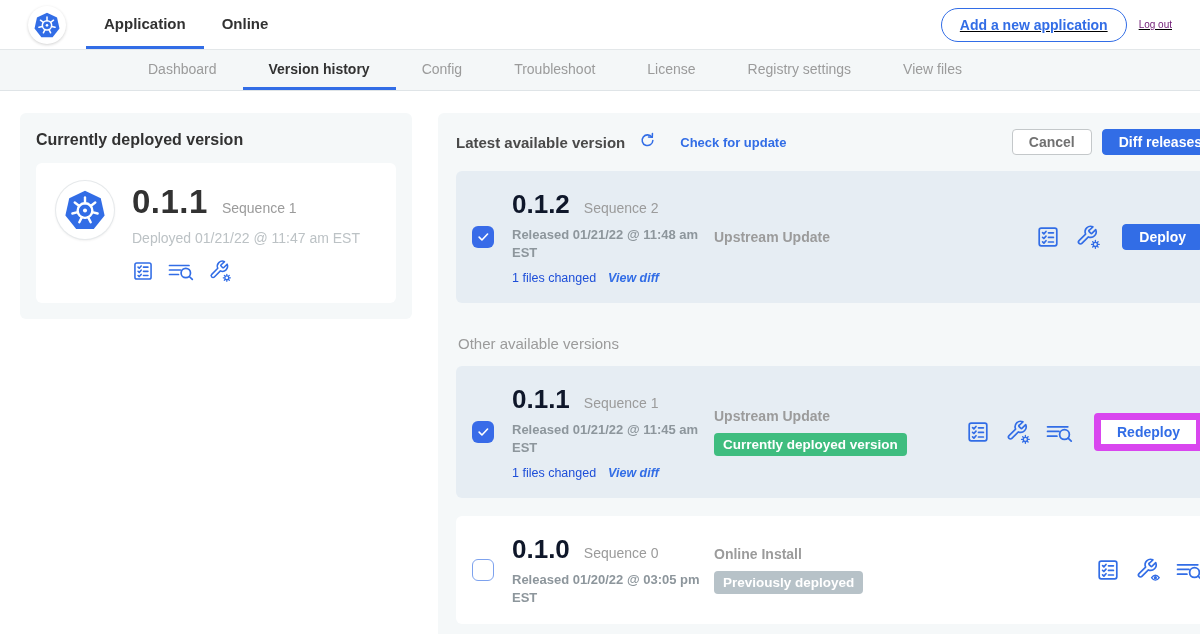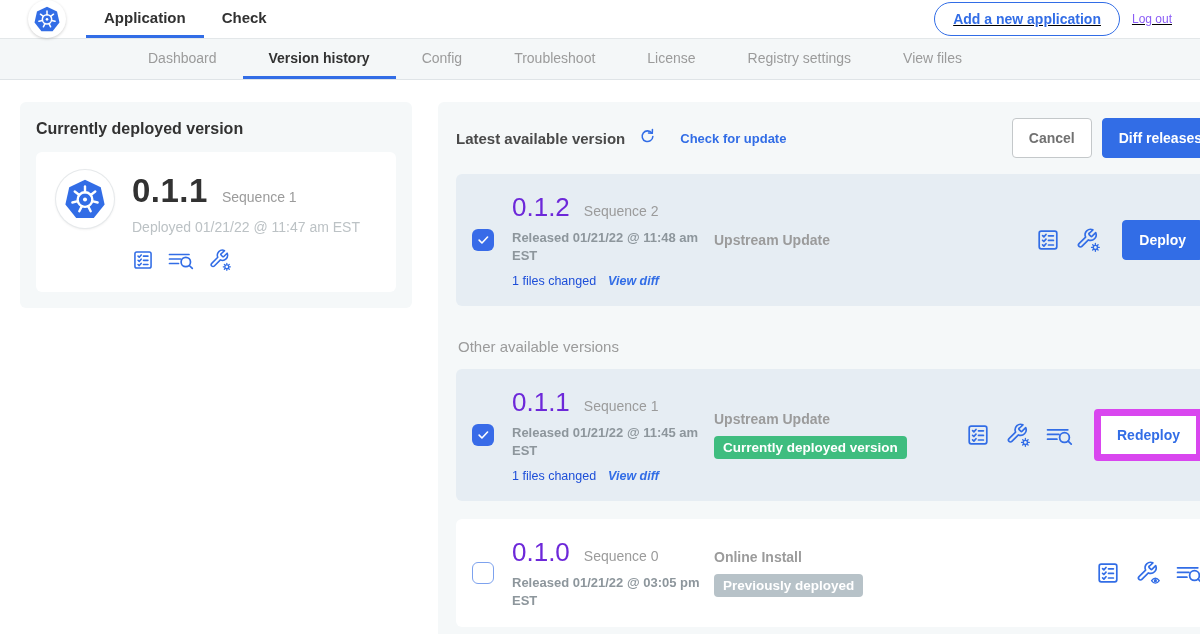--- a/index.html
+++ b/index.html
@@ -1,32 +1,32 @@
 <!DOCTYPE html>
 <html><head>
 <meta charset="utf-8">
 <style>
   * { margin:0; padding:0; box-sizing:border-box; }
   html,body { width:1200px; height:634px; background:#ffffff; overflow:hidden;
     font-family:"Liberation Sans","DejaVu Sans",sans-serif; }
 
   
-  .header { height:39px; background:#fff; border-bottom:1px solid #e3e7e9;
+  .header { height:50px; background:#fff; border-bottom:1px solid #e3e7e9;
     display:flex; align-items:stretch; padding:0 28px; }
   .logo-wrap { align-self:center; width:38px; height:38px; border-radius:50%;
     background:#fff; box-shadow:0 1px 3px rgba(0,0,0,.18); display:flex;
     align-items:center; justify-content:center; }
   .app-tabs { display:flex; margin-left:20px; }
   .app-tab { display:flex; align-items:center; padding:0 18px; font-size:15px;
     font-weight:700; color:#323232; cursor:pointer; border-bottom:3px solid transparent; }
   .app-tab.active { border-bottom-color:#326de6; }
   .header-right { margin-left:auto; display:flex; align-items:center; gap:12px;text-decoration:underline; }
   .pill-btn { border:1px solid #326de6; color:#326de6; background:#fff;
     border-radius:17px; font-size:14px; font-weight:700; padding:8px 18px; cursor:pointer; }
-  .logout { font-size:12px; color:#8b5cf6; cursor:pointer; }
+  .logout { font-size:10px; color:#701a75; cursor:pointer; }
 
   
   .subnav { height:41px; background:#f4f7f8; border-bottom:1px solid #dfe4e7;
     display:flex; align-items:stretch; padding-left:122px; }
   .subnav-item { display:flex; align-items:center; padding:0 26px; font-size:14px;
     color:#9b9b9b; cursor:pointer; border-bottom:3px solid transparent;text-align:right; }
   .subnav-item.active { color:#323232; font-weight:700; border-bottom-color:#326de6; }
 
   
   .main { display:flex; align-items:flex-start; gap:26px; padding:22px 16px 0 20px; }
@@ -46,34 +46,34 @@
   .deployed-ts { font-size:14px; color:#bcc2c5; margin-top:9px; }
   .icon-row { display:flex; align-items:center; gap:14px; margin-top:13px; color:#326de6; }
   .icon-row svg, .actions svg { display:block; cursor:pointer; }
 
   .right-panel { flex:1; padding:16px 18px 18px; }
   .rp-header { display:flex; align-items:center; margin-bottom:16px; }
   .rp-title { font-size:15px; font-weight:700; color:#4a4a4a; margin-right:14px; }
   .blue-link { display:flex; align-items:center; gap:24px; color:#326de6;
     font-size:13px; font-weight:700; cursor:pointer; margin-right:22px; }
   .rp-buttons { margin-left:auto; display:flex; gap:10px; }
-  .btn { border-radius:4px; font-size:14px; font-weight:700; padding:11px 16px; cursor:pointer; }
+  .btn { border-radius:4px; font-size:14px; font-weight:700; padding:4px 16px; cursor:pointer; }
   .btn-cancel { background:#fff; border:1px solid #c4c8ca; color:#717171; }
   .btn-primary { background:#326de6; border:1px solid #326de6; color:#fff; }
   .btn-outline { background:#fff; border:7px solid #d946ef; color:#326de6; }
 
   .vrow { display:flex; align-items:center; border-radius:6px; padding:18px 16px;
     background:#e6edf3; }
   .vrow.white { background:#fff; }
   .checkbox { width:22px; height:22px; border-radius:6px; flex:none; cursor:pointer;
     display:flex; align-items:center; justify-content:center; }
   .checkbox.checked { background:#386be8; }
   .checkbox.unchecked { background:#fff; border:1px solid #7da2ee; }
   .v-info { margin-left:18px; width:202px; flex:none; }
-  .row-version { font-size:26px; font-weight:400; color:#6d28d9; }
+  .row-version { font-size:26px; font-weight:700; color:#0f172a; }
   .released { font-size:13px; font-weight:700; color:#8d969c; margin-top:6px; width:190px; line-height:1.35; }
   .files-line { display:flex; gap:12px; margin-top:10px; font-size:12.5px; }
   .files-changed { color:#1d4ed8; }
   .view-diff { color:#326de6; font-weight:700; cursor:pointer;font-style:italic; }
   .v-src { width:252px; flex:none; align-self:center; }
   .src-label { font-size:14px; font-weight:700; color:#9b9b9b; }
   .badge { display:inline-block; margin-top:9px; border-radius:4px; color:#fff;
     font-size:13.5px; font-weight:700; padding:4px 9px; }
   .badge-green { background:#3fbd7f; }
   .badge-gray { background:#b7c2c8; }
@@ -145,21 +145,21 @@
 </svg>
 
 <div class="header">
   <div class="logo-wrap">
     <svg width="28" height="28" viewBox="0 0 24 24">
         <use href="#i-k8s"></use>
       </svg>
   </div>
   <div class="app-tabs">
     <div class="app-tab active">Application</div>
-    <div class="app-tab">Check</div>
+    <div class="app-tab">Online</div>
   </div>
   <div class="header-right">
     <button class="pill-btn">Add a new application</button>
     <span class="logout">Log out</span>
   </div>
 </div>
 
 <div class="subnav">
   <div class="subnav-item">Dashboard</div>
   <div class="subnav-item active">Version history</div>
@@ -307,21 +307,21 @@
 
     <div class="gap-sm"></div>
 
     <div class="vrow white">
       <div class="checkbox unchecked"></div>
       <div class="v-info">
         <div class="vline">
           <span class="row-version">0.1.0</span>
           <span class="seq">Sequence 0</span>
         </div>
-        <div class="released">Released 01/21/22 @ 03:05 pm EST</div>
+        <div class="released">Released 01/20/22 @ 03:05 pm EST</div>
       </div>
       <div class="v-src">
         <div class="src-label">Online Install</div>
         <span class="badge badge-gray">Previously deployed</span>
       </div>
       <div class="actions">
         <span>
           <svg width="24" height="24" viewBox="0 0 24 24">
               <use href="#i-checklist"></use>
             </svg>

